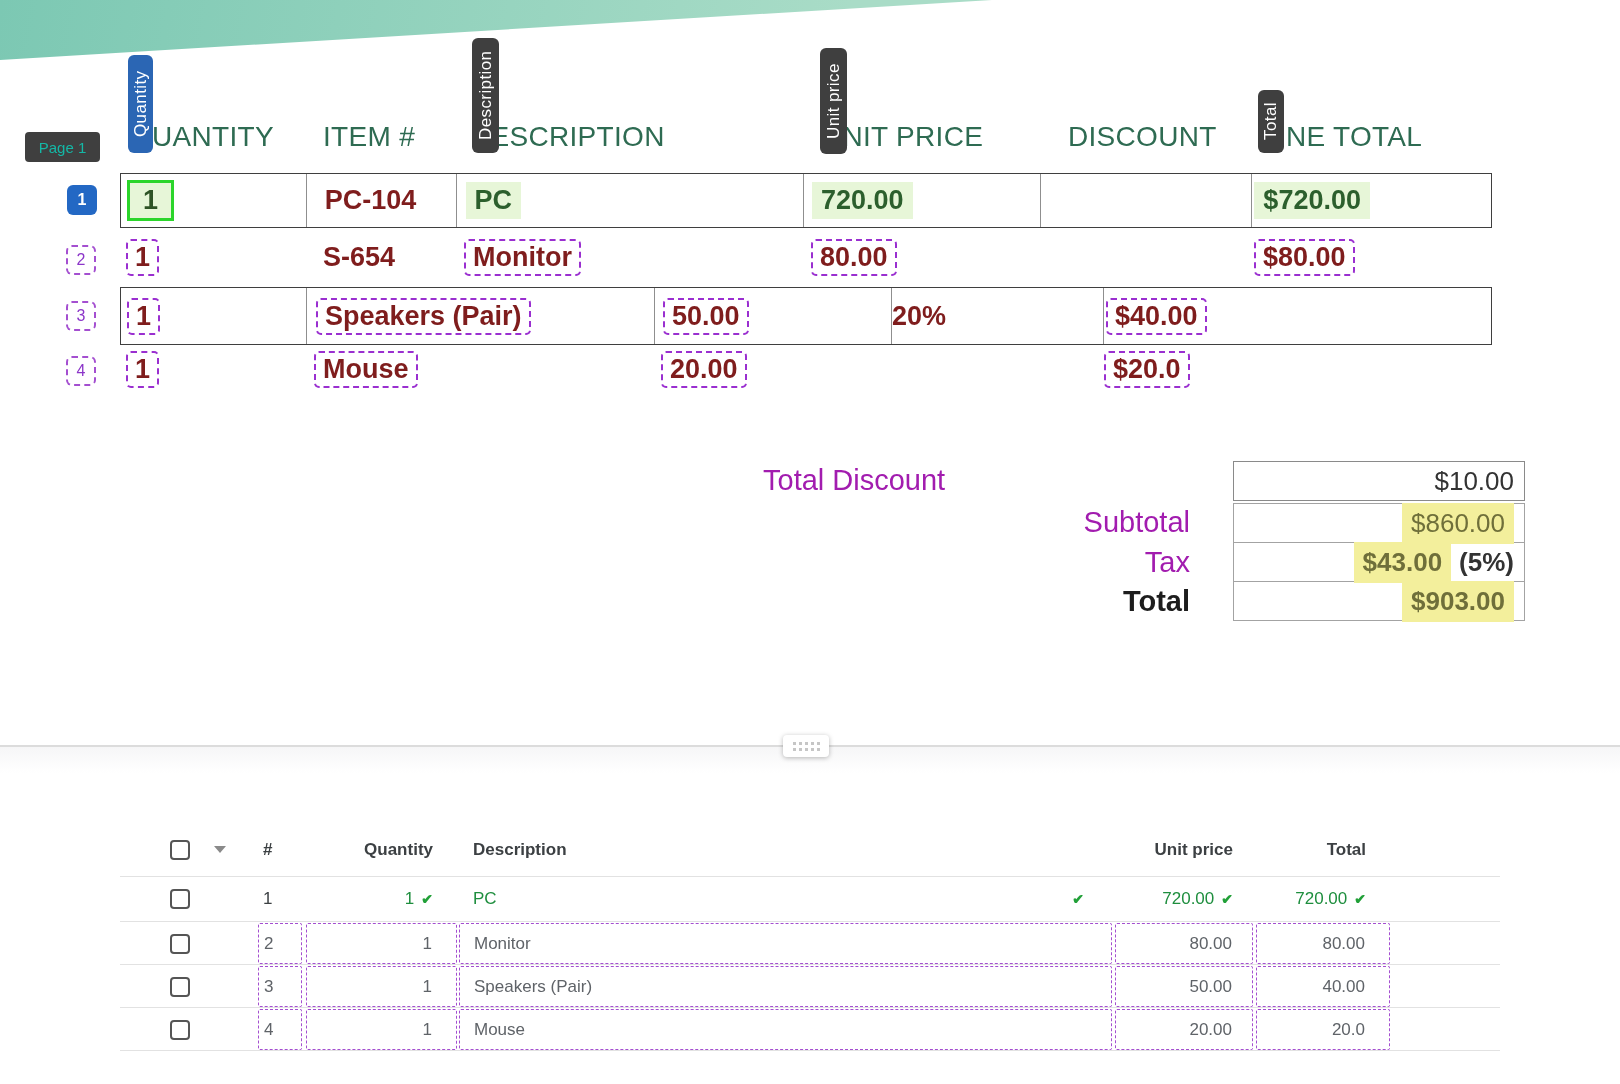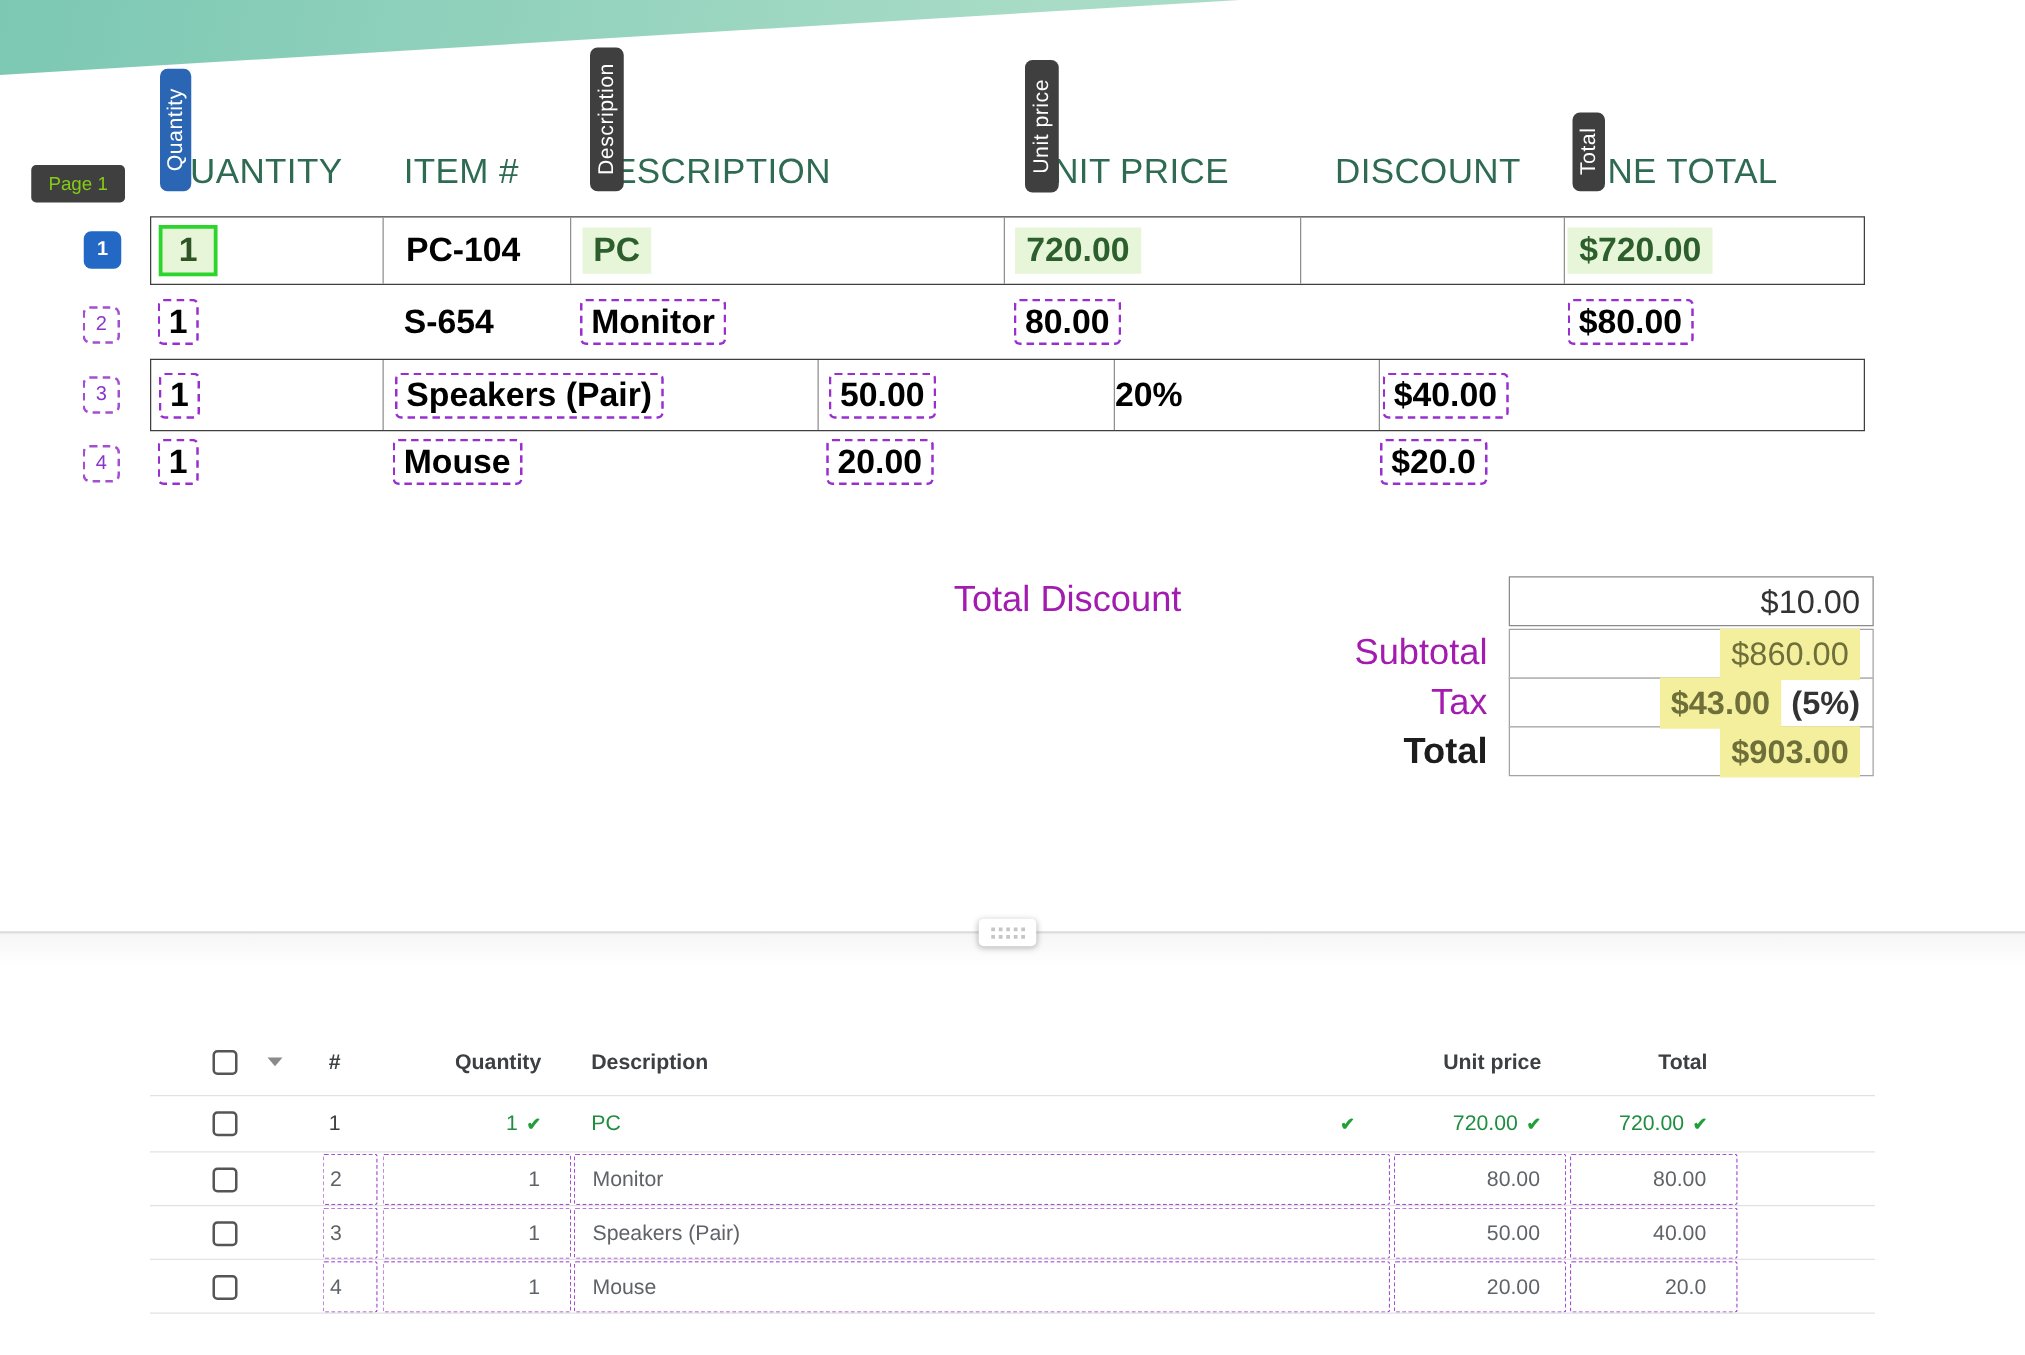--- a/index.html
+++ b/index.html
@@ -7,21 +7,21 @@
        font-family:"Liberation Sans", sans-serif;}
   .app{position:relative;width:1620px;height:1084px;background:#fff;}
 
   
   .doc-pane{position:absolute;left:0;top:0;width:1620px;height:746px;background:#fff;overflow:hidden;}
   .teal-wedge{position:absolute;left:0;top:0;width:992px;height:60px;
     background:linear-gradient(100deg,#7cc8b3 0%,#a9dcc7 85%);
     clip-path:polygon(0 0,100% 0,0 100%);}
 
   .page-tag{position:absolute;left:25px;top:132px;width:75px;height:30px;background:#3f3f3f;
-    color:#84cc16;font-size:15px;border-radius:4px;display:flex;align-items:center;justify-content:center;z-index:6;}
+    color:#14b8a6;font-size:15px;border-radius:4px;display:flex;align-items:center;justify-content:center;z-index:6;}
 
   .vtag{position:absolute;writing-mode:vertical-rl;transform:rotate(180deg);color:#fff;
     font-size:17px;border-radius:6px;display:flex;align-items:center;justify-content:center;
     letter-spacing:.4px;z-index:6;}
   .vtag.blue{background:#2b66b4;}
   .vtag.gray{background:#3f3f3f;}
   #tag-quantity{left:128px;top:55px;width:25px;height:98px;}
   #tag-description{left:472px;top:38px;width:27px;height:115px;}
   #tag-unitprice{left:820px;top:48px;width:27px;height:106px;}
   #tag-total{left:1258px;top:90px;width:26px;height:63px;}
@@ -42,31 +42,31 @@
   .inv-row.boxed{border:1.5px solid #3f3f3f;background:#fff;}
   #ir-1{height:55px;} #ir-2{height:59px;} #ir-3{height:58px;} #ir-4{height:49px;}
   .ic{box-sizing:border-box;height:100%;display:flex;align-items:center;}
   .boxed .ic + .ic{border-left:1px solid #8f8f8f;}
   .ic.c1{width:185px;padding-left:6px;}
   .ic.c2{width:150px;padding-left:18px;}
   .ic.c3{width:348px;padding-left:9px;}
   .ic.c4{width:237px;padding-left:8px;}
   .ic.c5{width:212px;}
   .ic.c6{width:240px;padding-left:2px;}
-  .ival{font-weight:bold;font-size:27px;color:#000000;white-space:nowrap;}
+  .ival{font-weight:bold;font-size:27px;color:#7f1d1d;white-space:nowrap;}
   .hl-green{background:#e7f6d8;color:#2c5f2d;padding:3px 9px;}
   .sel-green{background:#e7f6d8;color:#2f5426;border:3px solid #2bd52b;padding:2px 13px;}
   .dash{border:2px dashed #9a2fd0;border-radius:5px;padding:1px 7px;}
 
   
   .sum-label{position:absolute;font-size:29px;color:#a21caf;white-space:nowrap;z-index:2;}
   #sl-discount{left:763px;top:464px;}
   .sum-label.r{right:430px;text-align:right;}
   #sl-subtotal{top:506px;} #sl-tax{top:546px;} #sl-total{top:585px;font-weight:bold;color:#1d1d1d;}
-  .sum-boxes{position:absolute;left:1207px;top:461px;width:292px;}
+  .sum-boxes{position:absolute;left:1233px;top:461px;width:292px;}
   .sum-box{box-sizing:border-box;width:292px;height:40px;border:1px solid #a3a3a3;background:#fff;
     display:flex;align-items:center;justify-content:flex-end;padding-right:10px;
     font-size:26px;color:#333;}
   #sb-discount{border-color:#8a8a8a;margin-bottom:2px;}
   #sb-tax,#sb-total{margin-top:-1px;font-weight:bold;}
   .hl-yellow{background:#f3ef9c;color:#6f6f3a;padding:5px 9px;}
   .tax-rate{margin-left:8px;color:#333;}
 
   
   .divider{position:absolute;left:0;top:745px;width:1620px;height:2px;background:#dcdcdc;}

